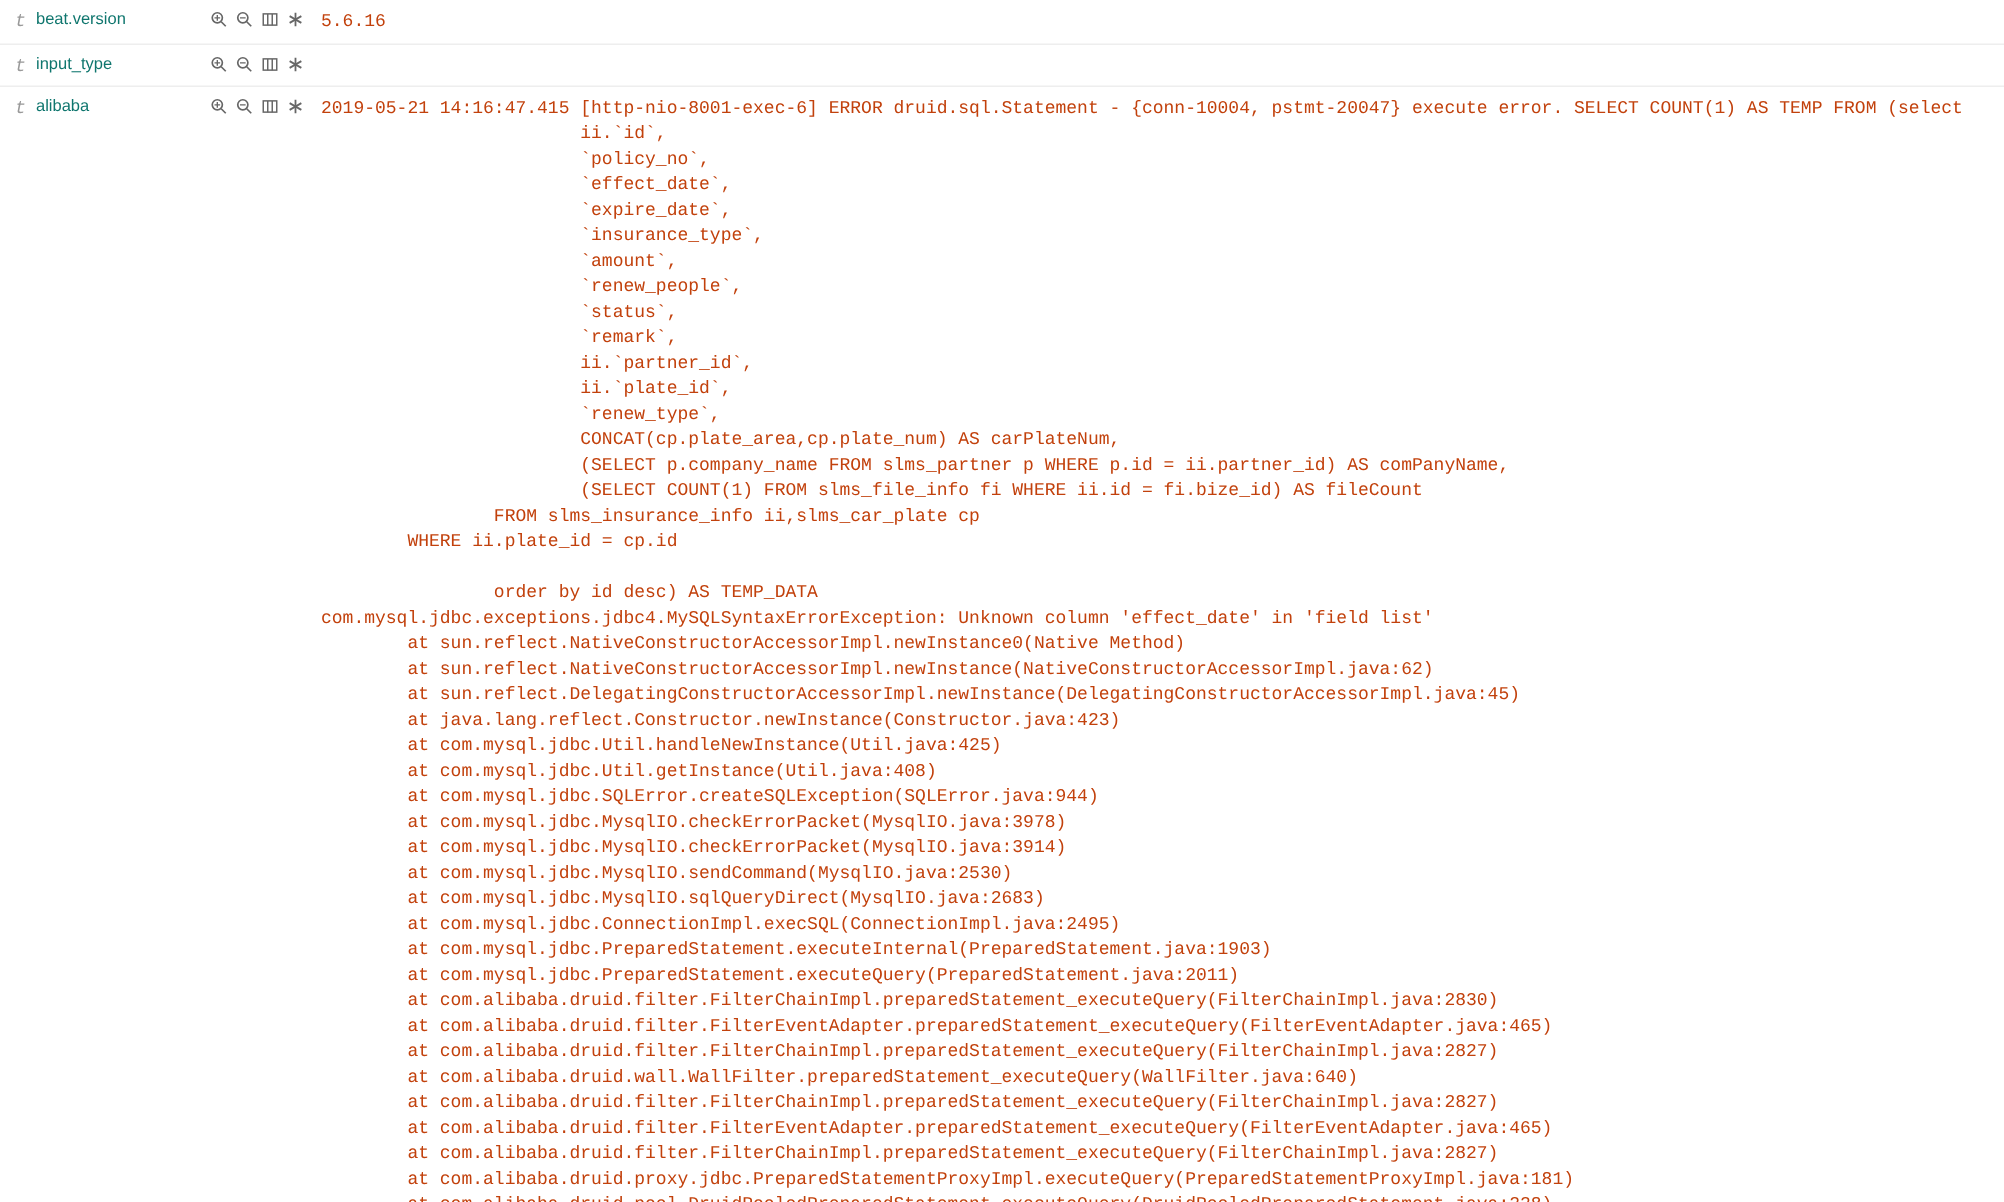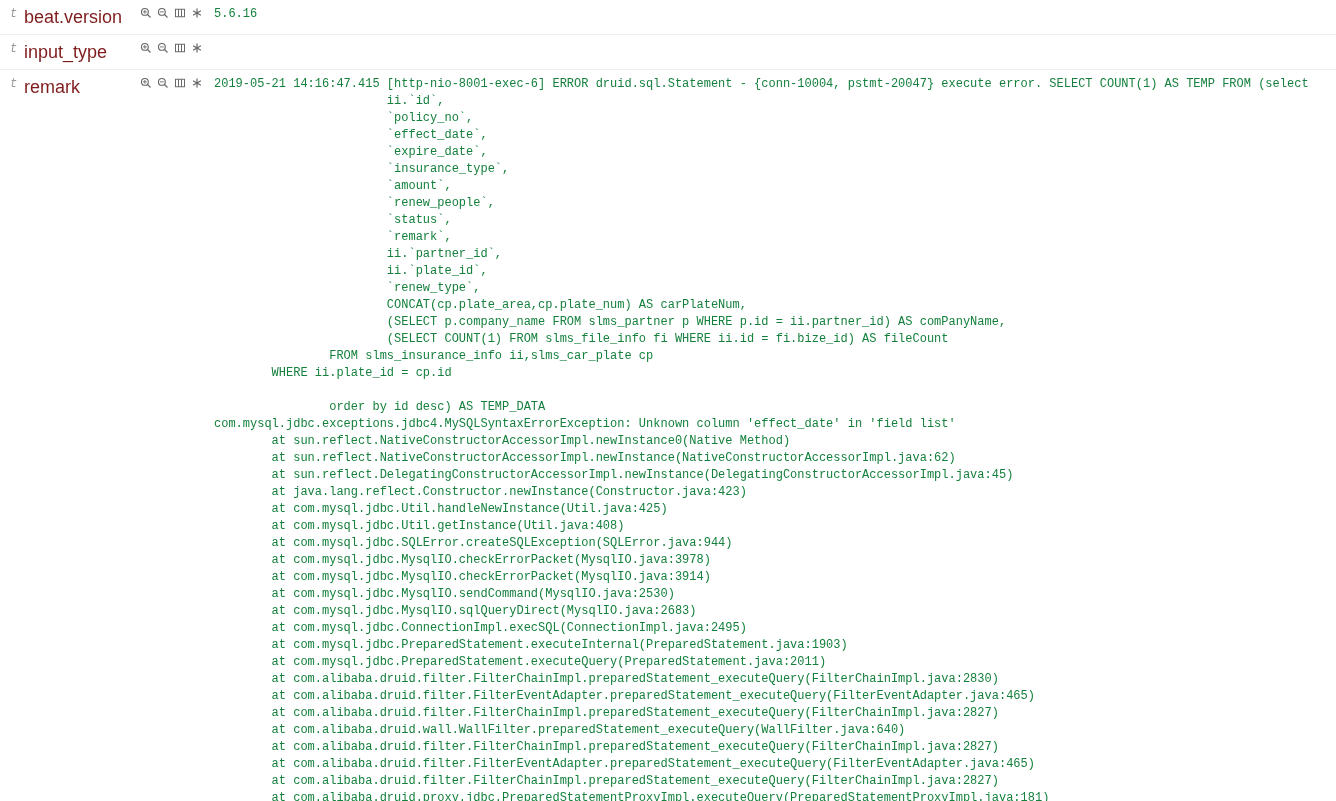--- a/index.html
+++ b/index.html
@@ -27,22 +27,22 @@
       font-family: "Courier New", monospace;
       color: #999;
       width: 14px;
       flex-shrink: 0;
       font-size: 12px;
       padding-top: 1px;
     }
     .field-name {
       width: 115px;
       flex-shrink: 0;
-      color: #7f1d1d;
-      font-size: 18px;
+      color: #0f766e;
+      font-size: 11px;
       padding-top: 1px;
     }
     .field-actions {
       display: flex;
       align-items: center;
       gap: 3px;
       flex-shrink: 0;
       width: 75px;
     }
     .action-icon {
@@ -56,21 +56,21 @@
       font-size: 12px;
     }
     .action-icon svg {
       width: 12px;
       height: 12px;
       fill: #666;
     }
     .field-value {
       font-family: "Consolas", "Menlo", "Courier New", monospace;
       font-size: 12px;
-      color: #15803d;
+      color: #c2410c;
       white-space: pre;
       line-height: 17px;
       flex: 1;
       padding-top: 0;
     }
   </style>
 </head>
 <body>
 
 <div id="rows-container">
@@ -144,21 +144,21 @@
               <line x1="8" y1="2" x2="8" y2="14"></line>
               <line x1="2.8" y1="5" x2="13.2" y2="11"></line>
               <line x1="2.8" y1="11" x2="13.2" y2="5"></line>
             </g>
           </svg>
         </span>
       </span>
     </div>
     <div class="field-row">
       <span class="field-type">t</span>
-      <span class="field-name">remark</span>
+      <span class="field-name">alibaba</span>
       <span class="field-actions">
         <span class="action-icon">
           <svg viewBox="0 0 16 16">
             <circle cx="6.5" cy="6.5" r="4.5" fill="none" stroke="#666" stroke-width="1.5"></circle>
             <line x1="10" y1="10" x2="14" y2="14" stroke="#666" stroke-width="1.5"></line>
             <line x1="4" y1="6.5" x2="9" y2="6.5" stroke="#666" stroke-width="1.2"></line>
             <line x1="6.5" y1="4" x2="6.5" y2="9" stroke="#666" stroke-width="1.2"></line>
           </svg>
         </span>
         <span class="action-icon">

